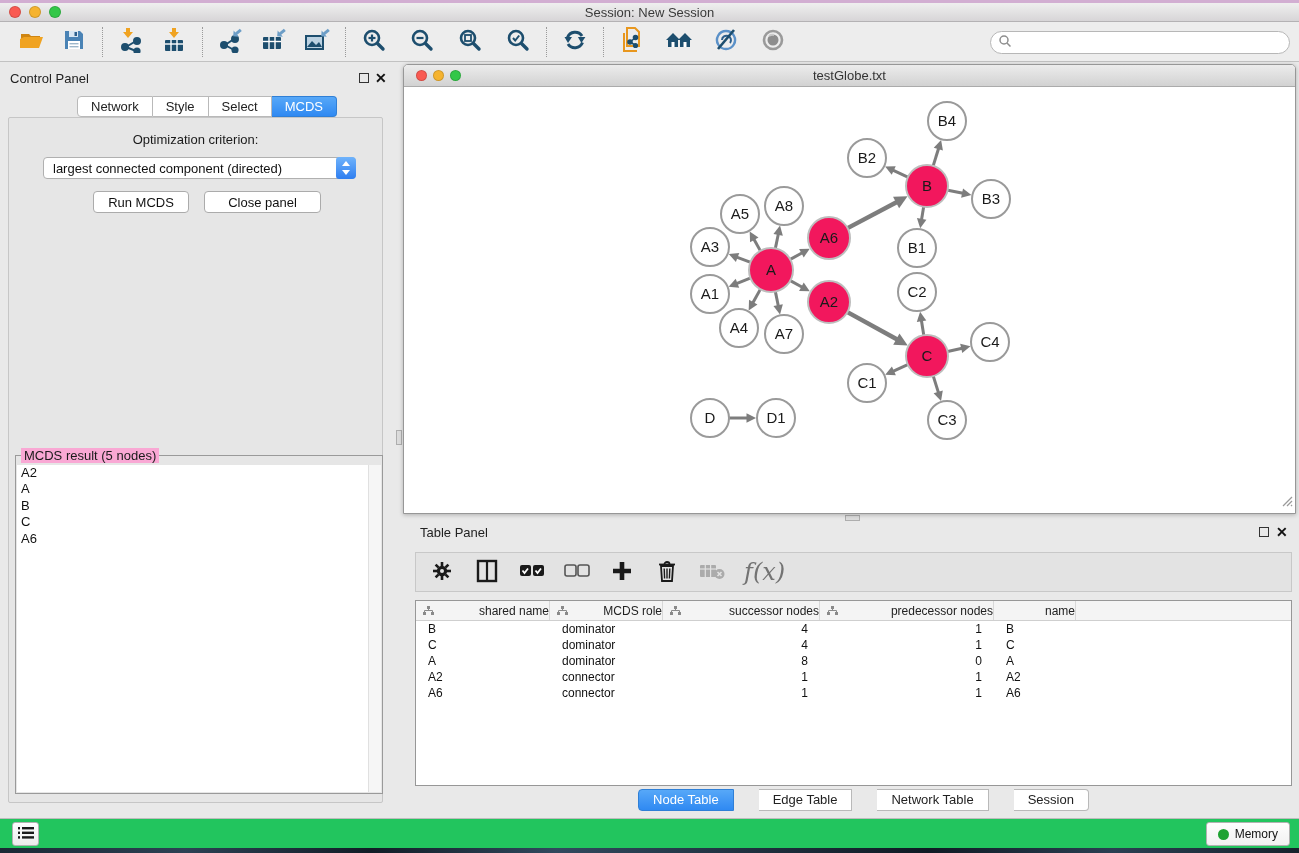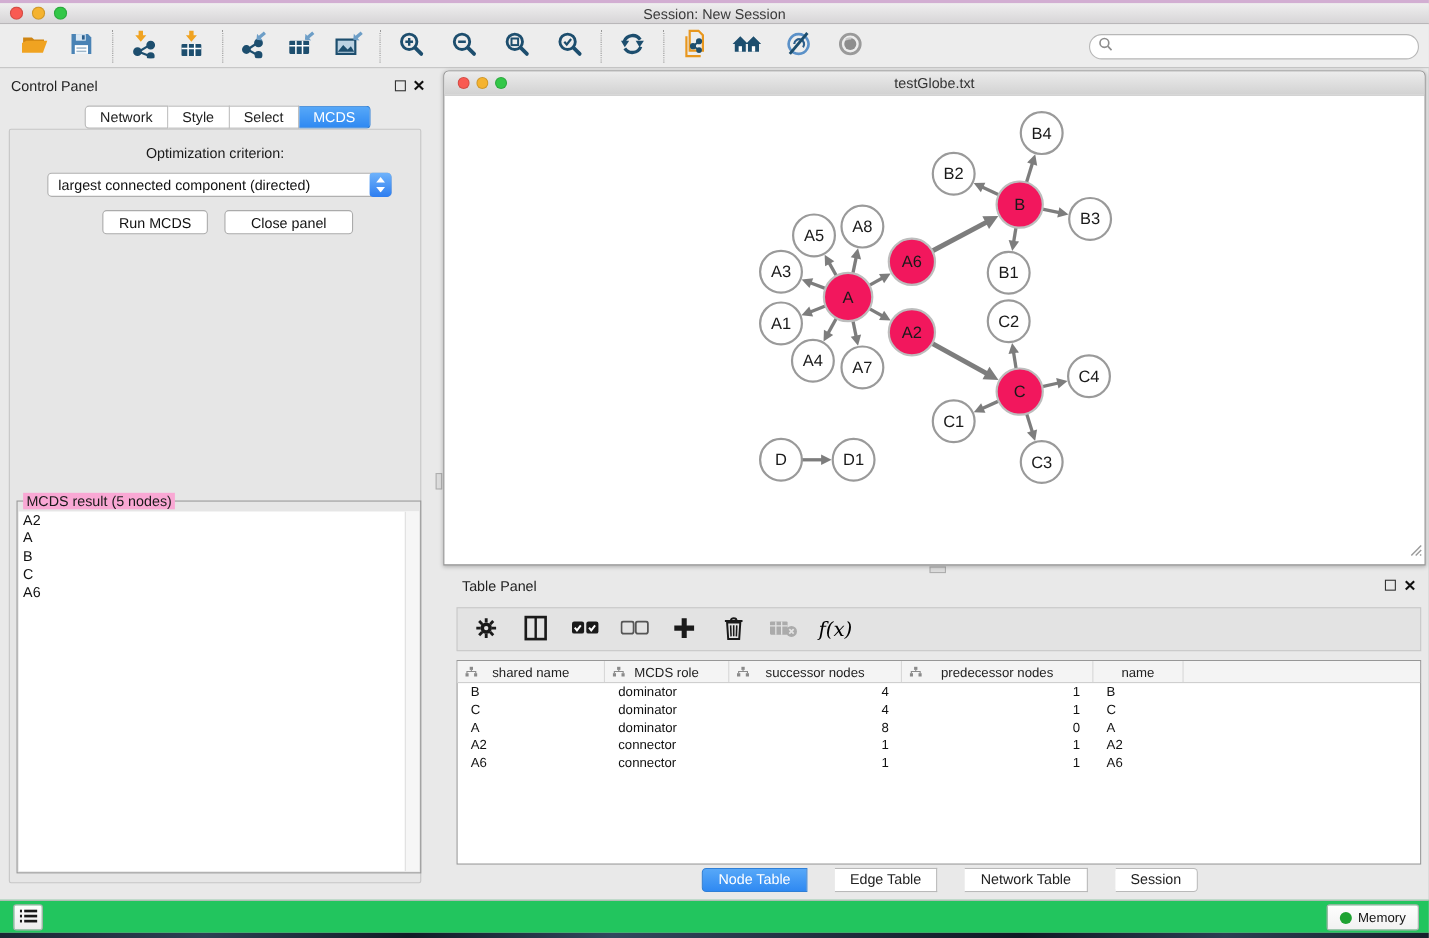--- a/index.html
+++ b/index.html
@@ -91,27 +91,27 @@
   .resize-grip { position:absolute; right:2px; bottom:2px; }
   .splitter-handle { position:absolute; background:#dcdcdc; border:1px solid #aeaeae; }
   
   .tp-title { position:absolute; left:420px; top:525px; font-size:13px; color:#222; }
   .tp-toolbar {
     position:absolute; left:415px; top:552px; width:877px; height:40px;
     background:#e3e3e3; border:1px solid #c8c8c8;
     display:flex; align-items:center; gap:19px; padding-left:13px;
   }
   .tp-btn { border:none; background:none; padding:0; display:flex; align-items:center; justify-content:center; width:26px; height:26px; }
-  .fx-label { font-size:18px; font-family:"DejaVu Serif",serif; font-style:italic; color:#000000; }
+  .fx-label { font-size:24px; font-family:"DejaVu Serif",serif; font-style:italic; color:#737373; }
   .tp-table {
     position:absolute; left:415px; top:600px; width:877px; height:186px;
     background:#fff; border:1px solid #979797;
   }
   .tp-header { display:flex; height:20px; background:#f4f4f4; border-bottom:1px solid #cfcfcf; }
-  .tp-hcell { position:relative; display:flex; align-items:center; justify-content:center; font-size:12px; color:#222; border-right:1px solid #d8d8d8; }
+  .tp-hcell { position:relative; display:flex; align-items:center; justify-content:flex-end; font-size:12px; color:#222; border-right:1px solid #d8d8d8; }
   .tp-hcell .hier { position:absolute; left:7px; top:5px; }
   .tp-hcell.filler { flex:1; border-right:none; }
   .tp-row { display:flex; height:16px; font-size:12px; color:#111; }
   .tp-cell { overflow:hidden; white-space:nowrap; line-height:16px; }
   .tp-tabs { position:absolute; left:403px; top:789px; width:896px; display:flex; justify-content:center; }
   .tp-tabs .seg-tab { height:22px; line-height:20px; padding:0 14px;margin-left:25px; }
   
   .statusbar { position:absolute; left:0; top:818px; width:1299px; height:30px; background:#22c55e; border-top:1px solid #bdbdbd; }
   .list-btn {
     position:absolute; left:12px; top:3px; width:27px; height:24px;

